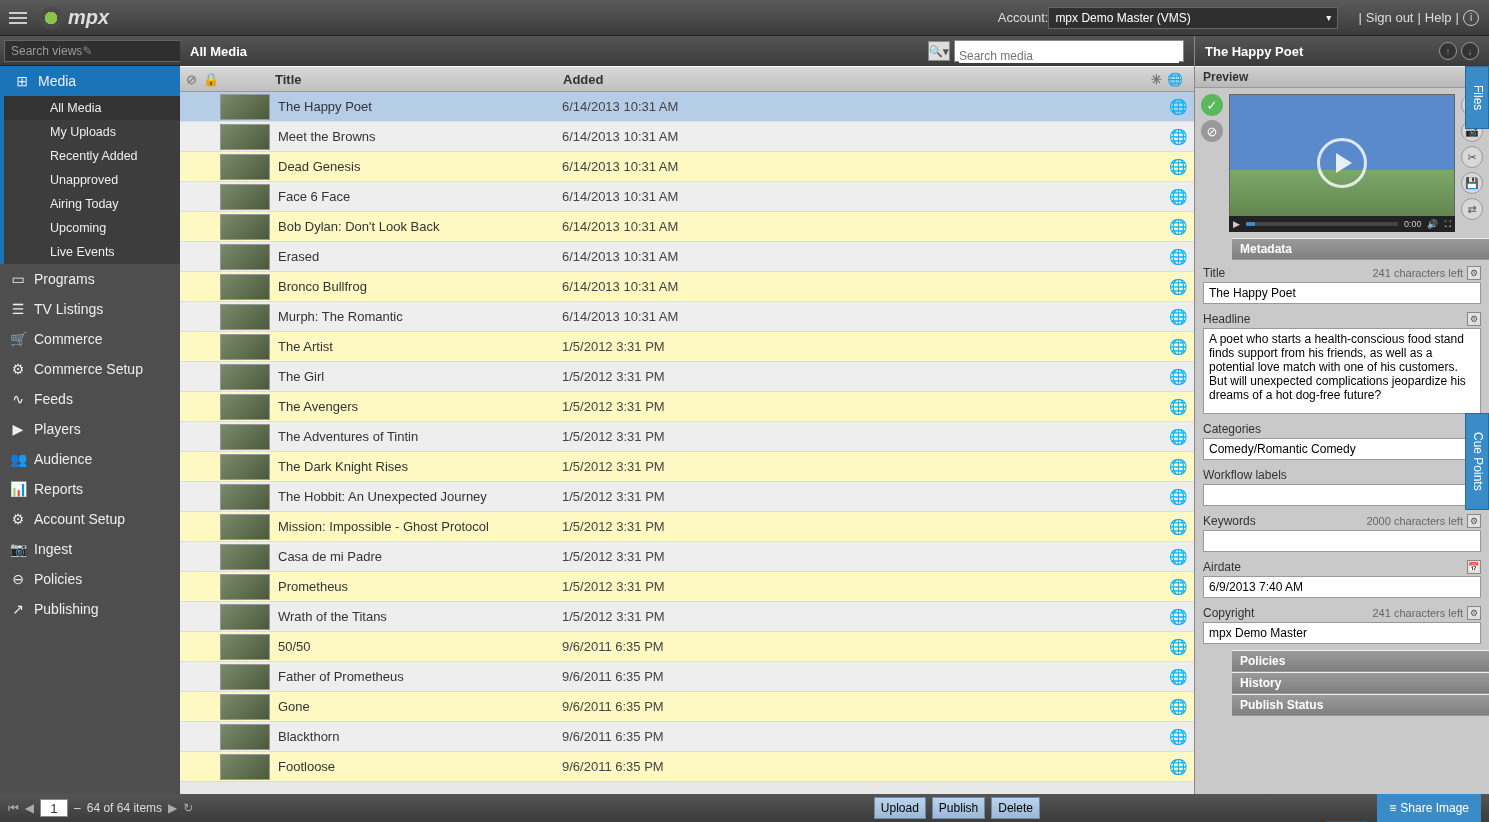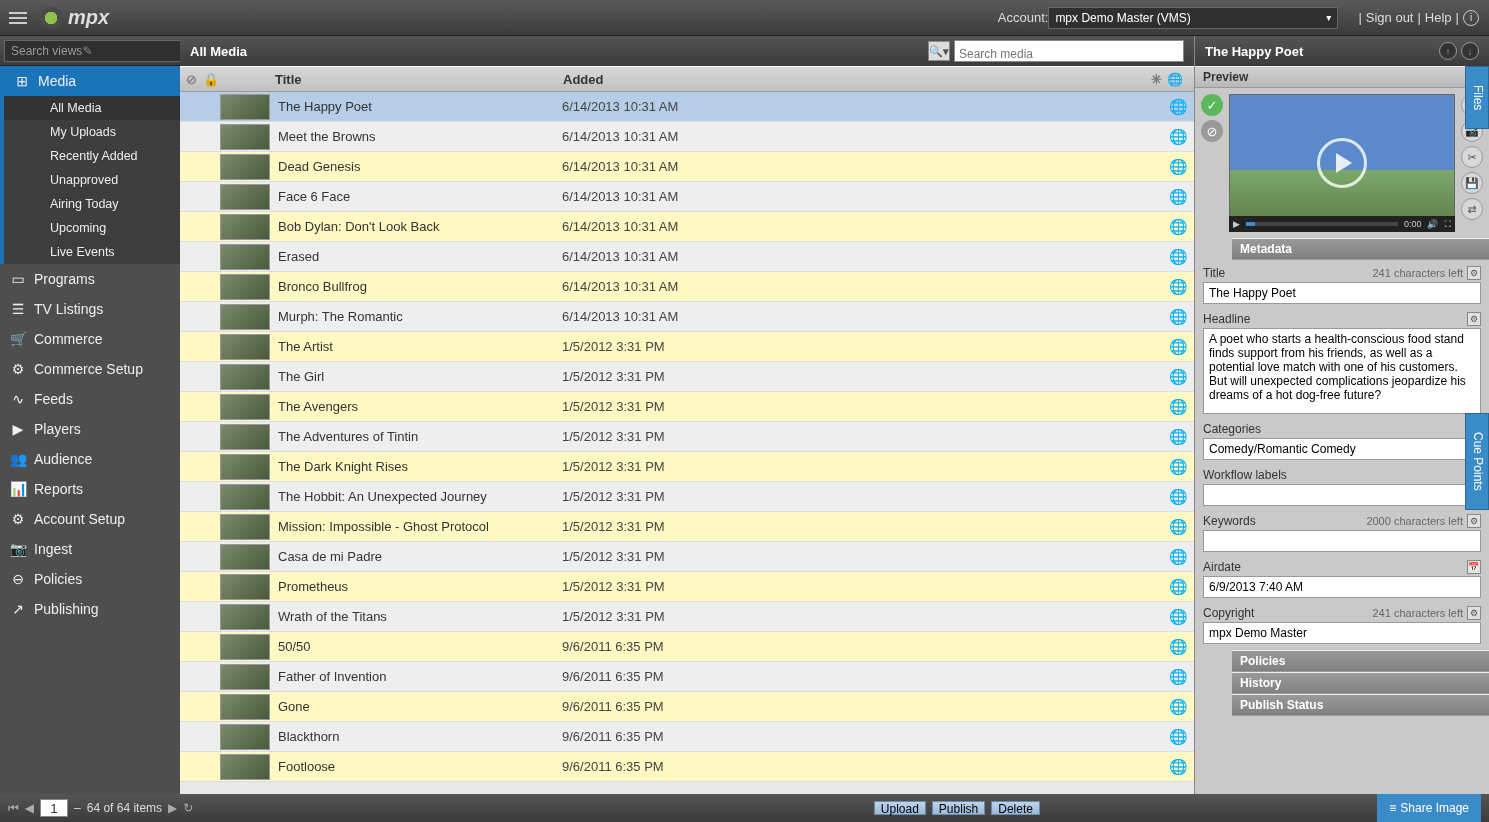--- a/index.html
+++ b/index.html
@@ -33,21 +33,21 @@
 .nav-item.active { background:#1b74b8; }
 .nav-item.sub { padding-left: 46px; background:#3d3d3d; font-size:12.5px; height:24px; }
 .nav-item.sub.active { background:#333; }
 .nav-media-group { border-left: 4px solid #1b74b8; }
 .nav-item .ic { width:16px; text-align:center; font-size:14px; }
 
 
 .center { flex:1; display:flex; flex-direction:column; background:#e8e8e8; min-width:0; }
 .center-header { height:30px; background:linear-gradient(#555,#3b3b3b); display:flex; align-items:center; color:#fff; font-weight:bold; padding:0 10px; margin-top:-30px; position:relative; }
 .center-title { flex:1; }
-.search-media-wrap { display:flex; align-items:flex-end; gap:4px; background:#fff; border:1px solid #888; height:22px; padding:0 4px; width:230px; }
+.search-media-wrap { display:flex; align-items:flex-start; gap:4px; background:#fff; border:1px solid #888; height:22px; padding:8px 4px; width:230px; }
 .search-media-wrap input { border:none; outline:none; width:100%; font-size:12px; }
 
 .table-header { height:26px; background:linear-gradient(#d8d8d8,#c0c0c0); border-top:1px solid #fff; border-bottom:1px solid #999; display:flex; align-items:center; font-size:13px; color:#333; font-weight:bold; }
 .col-icons { width: 95px; display:flex; gap:6px; padding-left:6px; color:#888; font-size:13px; }
 .col-title { width: 288px; }
 .col-added { flex:1; }
 .col-right { width: 50px; display:flex; gap:6px; justify-content:flex-end; padding-right:10px; color:#777; }
 
 .rows { flex:1; overflow-y:auto; }
 .row { height:30px; display:flex; align-items:center; border-bottom:1px solid #ddd; background:#fef9c3; }
@@ -92,21 +92,21 @@
 
 .right-tabs { position:absolute; right:0; top:66px; width:24px; display:flex; flex-direction:column; gap:4px; }
 .side-tab { writing-mode:vertical-rl; background:#3a8cc9; color:#fff; padding:18px 3px; font-size:12px; border:1px solid #2a6a99; text-align:center; cursor:pointer; }
 
 
 .bottom { height:28px; background:linear-gradient(#555,#3b3b3b); display:flex; align-items:center; color:#ddd; padding:0 8px; font-size:12px; }
 .pager { display:flex; align-items:center; gap:6px; }
 .pager .pg-btn { color:#aaa; cursor:pointer; }
 .pager input { width:28px; height:18px; text-align:center; border:1px solid #888; background:#fff; color:#333; }
 .bottom-spacer { flex:1; }
-.action-btn { height:14px; padding:0 6px; background:linear-gradient(#bcd3ec,#9ab8d8); border:1px solid #6a8aa8; margin-left:6px; font-size:12px; cursor:pointer; }
+.action-btn { height:22px; padding:0 6px; background:linear-gradient(#bcd3ec,#9ab8d8); border:1px solid #6a8aa8; margin-left:6px; font-size:12px; cursor:pointer; }
 .action-btn.save { background:linear-gradient(#4a9de0,#2a7ac0); color:#fff; border-color:#1a5a90;margin-top:48px; }
 .share-btn { background:#3a8cc9; color:#fff; border:none; height:28px; padding:0 12px; margin-left:10px; cursor:pointer; font-size:12px; display:flex;align-items:center;gap:4px;}
 </style>
 </head>
 <body>
 
 <div class="topbar">
   <div class="hamburger">
       <span></span>
       <span></span>
@@ -339,21 +339,21 @@
           <div class="rglobe">🌐</div>
         </div>
         <div class="row">
           <div class="thumb"></div>
           <div class="rtitle">50/50</div>
           <div class="radded">9/6/2011 6:35 PM</div>
           <div class="rglobe">🌐</div>
         </div>
         <div class="row">
           <div class="thumb"></div>
-          <div class="rtitle">Father of Invention</div>
+          <div class="rtitle">Father of Prometheus</div>
           <div class="radded">9/6/2011 6:35 PM</div>
           <div class="rglobe">🌐</div>
         </div>
         <div class="row">
           <div class="thumb"></div>
           <div class="rtitle">Gone</div>
           <div class="radded">9/6/2011 6:35 PM</div>
           <div class="rglobe">🌐</div>
         </div>
         <div class="row">

